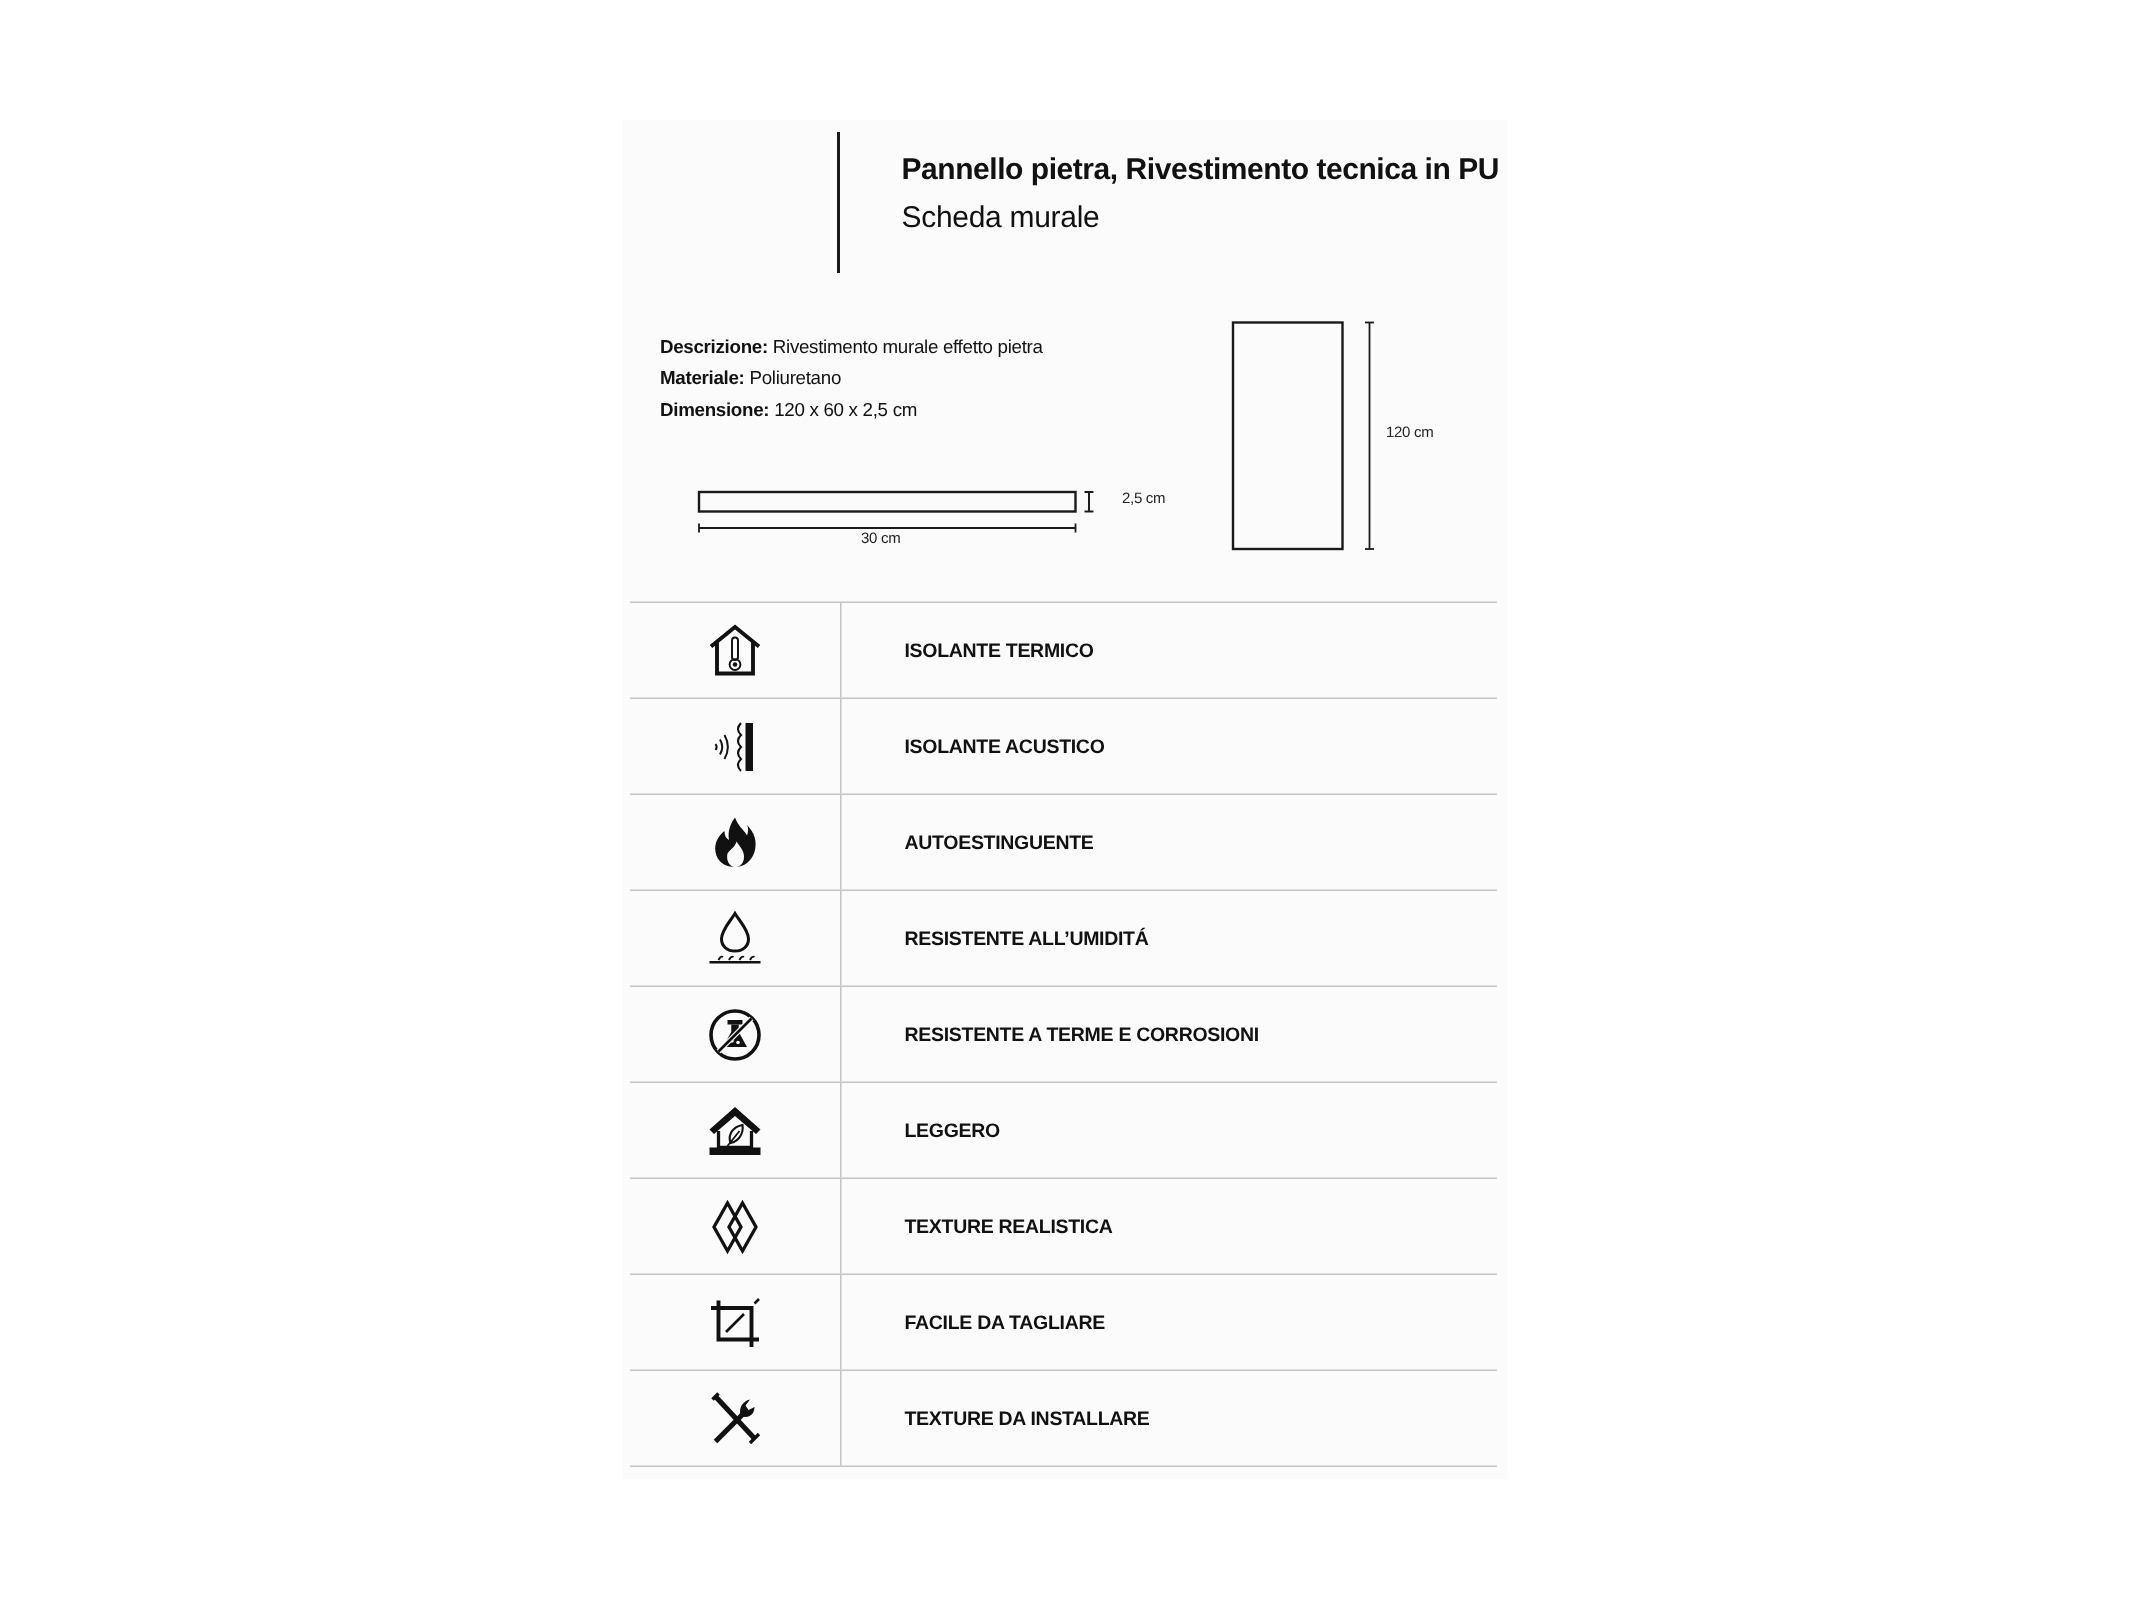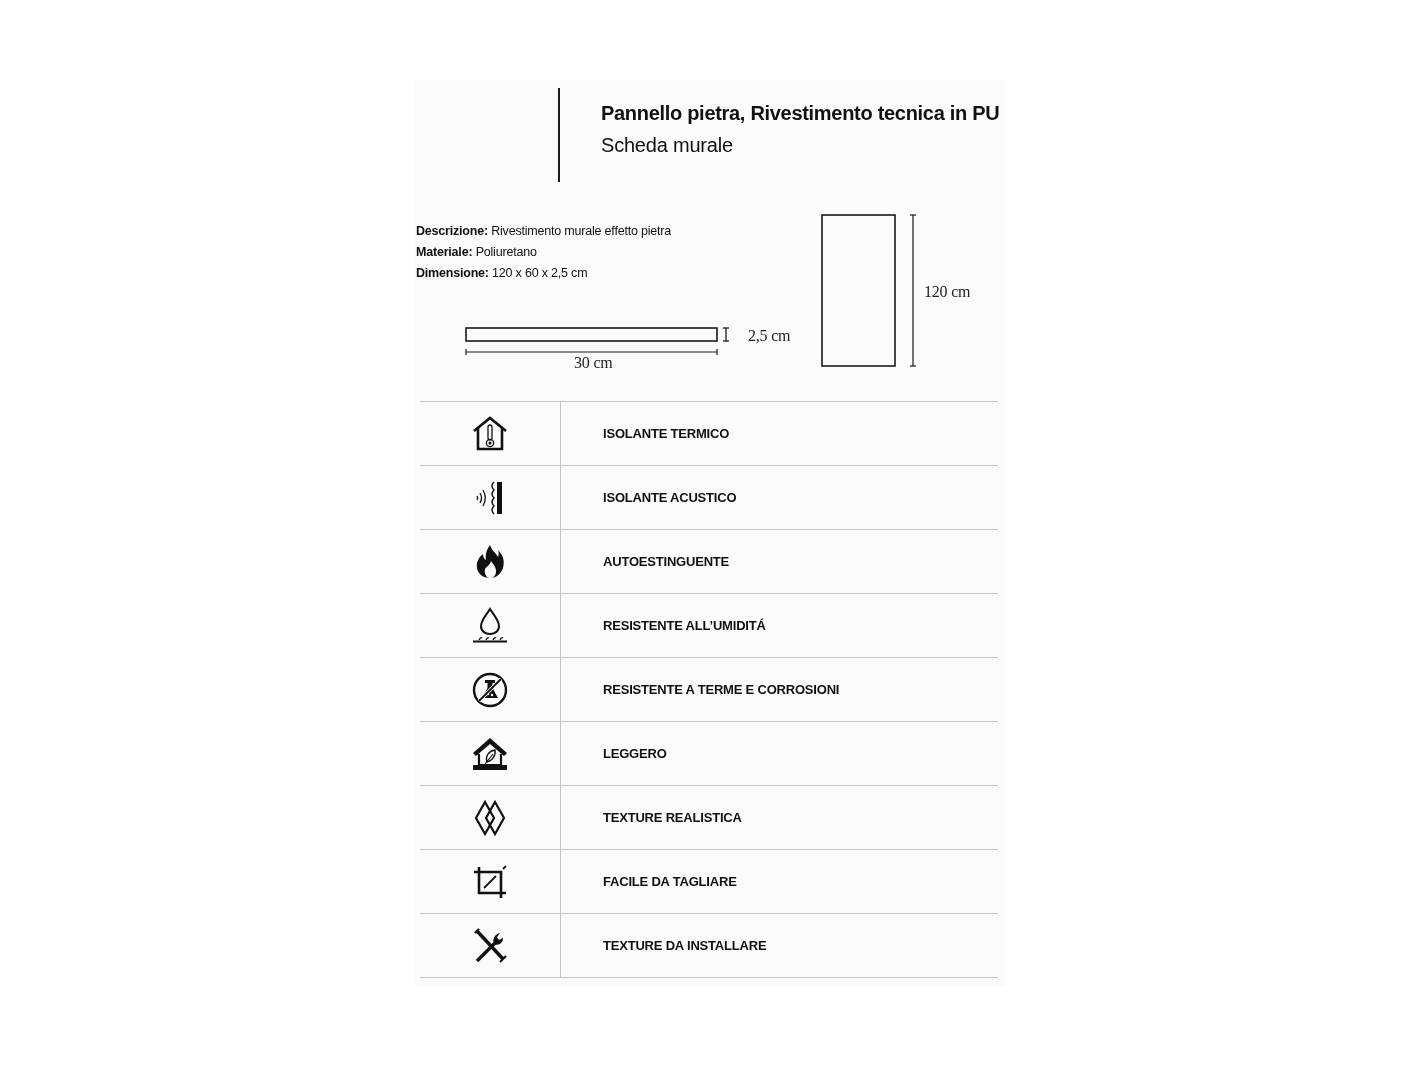--- a/index.html
+++ b/index.html
@@ -32,33 +32,32 @@
     }
     .subtitle {
       position: absolute;
       left: 601px; top: 134px;
       font-size: 20px; font-weight: normal;
       letter-spacing: -0.2px;
       white-space: nowrap;
     }
     .spec {
       position: absolute;
-      left: 416px;
+      left: 440px;
       font-size: 12.5px;
       white-space: nowrap;
       letter-spacing: -0.2px;
     }
     .spec b { font-weight: bold; }
     .dim-label {
       position: absolute;
-      font-size: 16px;
+      font-size: 10px;
       white-space: nowrap;
       letter-spacing: -0.2px;
       color: #222;
-      font-family: Liberation Serif, serif;
     }
     svg.drawing { position: absolute; left: 0; top: 0; }
     .features {
       position: absolute;
       left: 420px; top: 401px;
       width: 578px;
     }
     .feature-row {
       position: relative;
       height: 63px;

